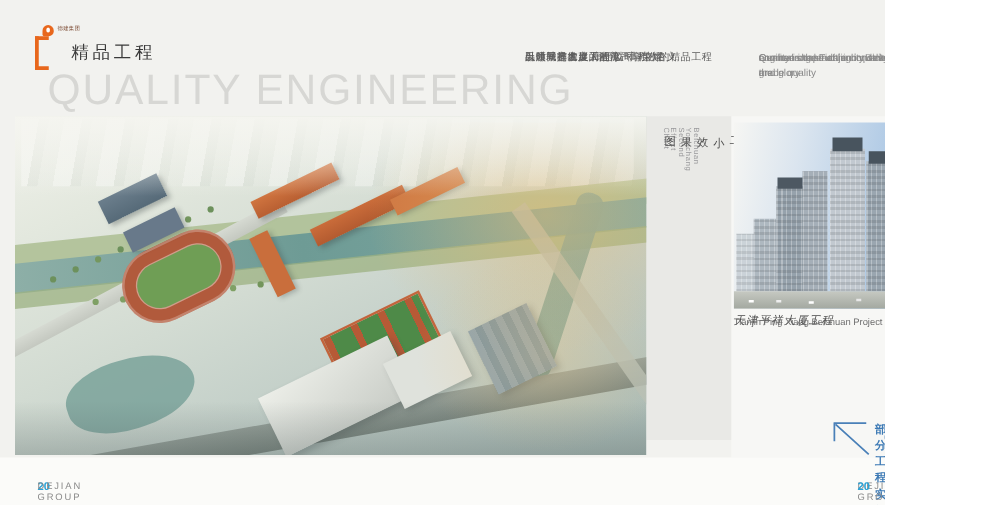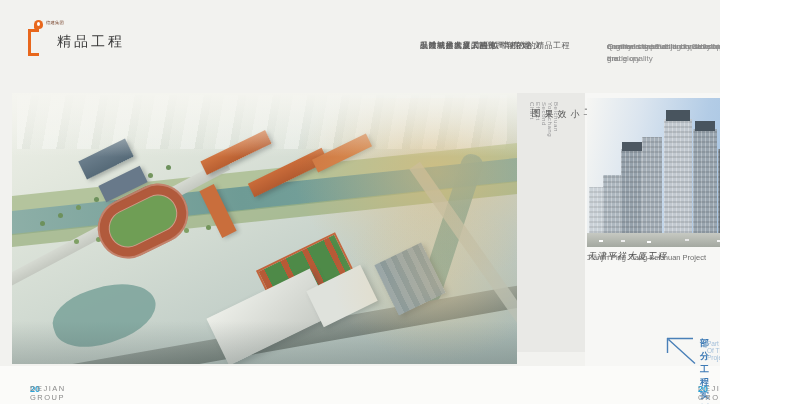--- a/index.html
+++ b/index.html
@@ -1,17 +1,17 @@
 <!DOCTYPE html>
 <html><head>
 <meta charset="utf-8">
 <style>
   html,body{margin:0;padding:0;}
   #canvas{position:relative;width:708px;height:404px;background:#f2f2ef;overflow:hidden;
-          font-family:"Liberation Sans","DejaVu Sans",sans-serif;padding-left:12px;}
+          font-family:"Liberation Sans","DejaVu Sans",sans-serif;}
   #canvas *{position:absolute;box-sizing:border-box;}
 
   
   .bracket{left:28px;top:29px;width:11px;height:27px;border-left:3px solid #e8671c;
            border-top:3px solid #e8671c;border-bottom:3px solid #e8671c;}
   .logo-mark{left:34px;top:20px;width:9px;height:9px;background:#e8671c;border-radius:50% 50% 45% 15%;}
   .logo-mark::after{content:'';position:absolute;left:3px;top:2px;width:3px;height:4px;background:#fff;border-radius:50%;}
   .logo-text{left:46px;top:20px;font-size:6px;color:#7c4a32;letter-spacing:.3px;
              transform:scale(.72);transform-origin:left top;white-space:nowrap;}
   .page-title{left:57px;top:33px;font-size:14px;letter-spacing:3px;color:#3a3a3a;font-weight:500;white-space:nowrap;}
@@ -135,20 +135,21 @@
 <div id="canvas">
 
   <div class="right-panel"></div>
   <div class="gutter"></div>
   <div class="footer-band"></div>
 
   <div class="bracket"></div>
   <div class="logo-mark"></div>
   <div class="logo-text">德建集团</div>
   <div class="page-title">精品工程</div>
+  <div class="watermark">QUALITY ENGINEERING</div>
 
   <div class="intro-cn">
     <div>品质就是德建人的尊严与荣耀</div>
     <div>天津平祥大厦工程  以时间的名义</div>
     <div>以时间的名义  高品位  高档次的精品工程</div>
     <div>引领城市发展的潮流</div>
   </div>
   <div class="intro-en">
     <div>Quality is the Tianjin construction human dignity   and glory</div>
     <div>German construction in Dickson as the high to time the</div>

